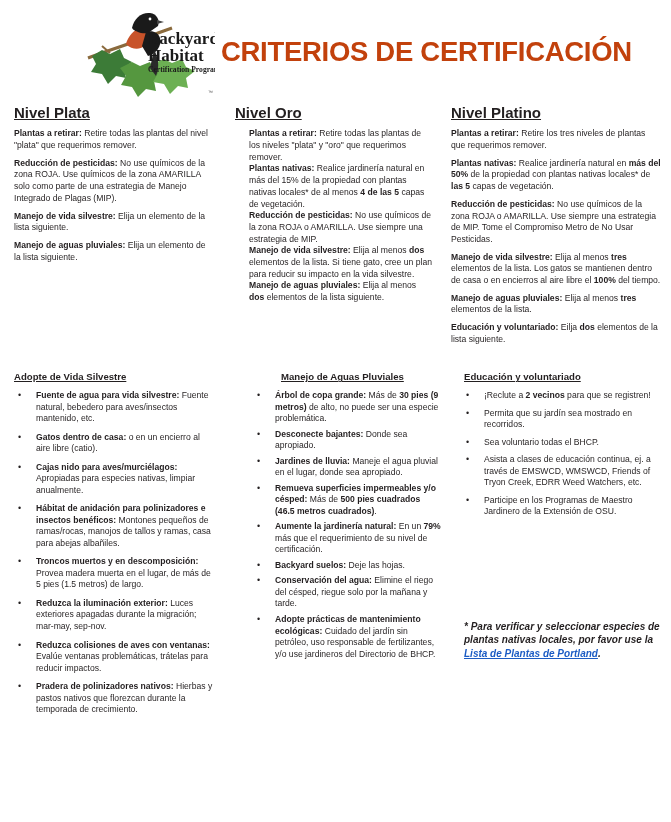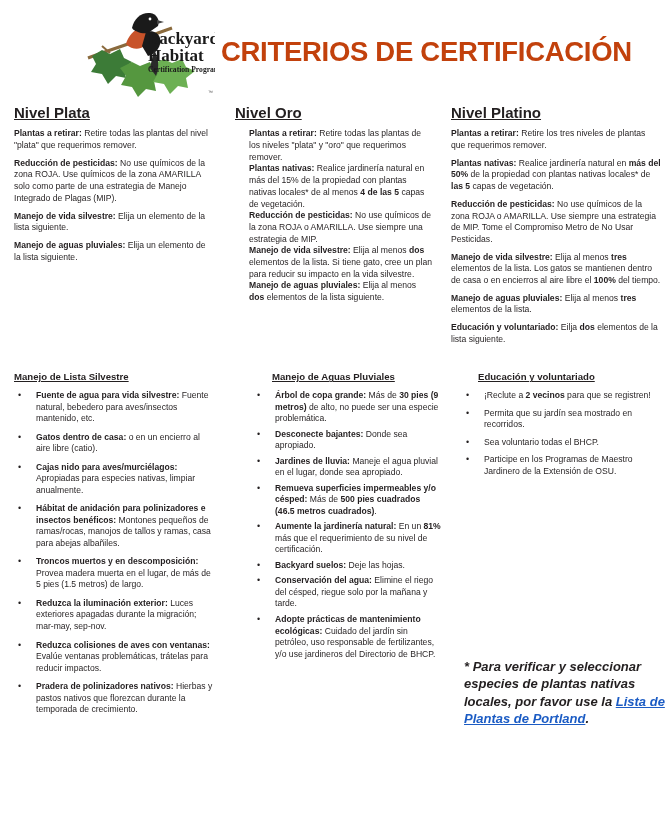--- a/index.html
+++ b/index.html
@@ -82,22 +82,22 @@
   .sec-storm     { width: 225px; padding: 0 8px 0 28px; }
   .sec-edu       { width: 221px; padding: 0 6px 0 14px; }
 
   .sec-head {
     font-size: 9.6px;
     font-weight: bold;
     text-decoration: underline;
     margin: 0 0 6px 0;
     display: block;
   }
-  .sec-storm .sec-head { margin-left: 19px; }
-  .sec-edu .sec-head { margin-left: 14px; }
+  .sec-storm .sec-head { margin-left: 28px; }
+  .sec-edu .sec-head { }
 
   ul.blist {
     list-style: none;
     margin: 0;
     padding: 0;
   }
   ul.blist > li {
     position: relative;
     padding-left: 22px;
     margin: 0 0 7px 0;
@@ -112,23 +112,23 @@
   }
   .sec-storm ul.blist > li { margin-bottom: 4px; }
   .sec-edu ul.blist > li { margin-bottom: 6px; padding-left: 20px; }
   .sec-edu ul.blist > li::before { left: 2px; }
   ul.blist b { font-weight: bold; }
 
   
   .footnotes {
     position: absolute;
     left: 464px;
-    top: 658px;
+    top: 620px;
     width: 205px;
-    font-size: 13px;
+    font-size: 10px;
     line-height: 1.34;
   }
   .fn { margin: 0 0 18px 0; font-weight: bold; }
   .fn-italic { font-style: italic; }
   .lnk {
     color: #1c5cc4;
     text-decoration: underline;
     font-weight: bold;
   }
   .lnk-italic { font-style: italic; }
@@ -197,53 +197,54 @@
     <div class="crit"><b>Reducción de pesticidas:</b><span> No use químicos de la zona ROJA o AMARILLA. Use siempre una estrategia de MIP. Tome el Compromiso Metro de No Usar Pesticidas.</span></div>
     <div class="crit"><b>Manejo de vida silvestre:</b><span> Elija al menos </span><b>tres</b><span> elementos de la lista. Los gatos se mantienen dentro de casa o en encierros al aire libre el </span><b>100%</b><span> del tiempo.</span></div>
     <div class="crit"><b>Manejo de aguas pluviales:</b><span> Elija al menos </span><b>tres</b><span> elementos de la lista.</span></div>
     <div class="crit"><b>Educación y voluntariado:</b><span> Eilja </span><b>dos</b><span> elementos de la lista siguiente.</span></div>
   </div>
 </div>
 
 <div class="sections">
 
   <div class="sec-col sec-wildlife">
-    <span class="sec-head">Manejo de Lista Silvestre</span>
+    <span class="sec-head">Adopte de Vida Silvestre</span>
     <ul class="blist">
       <li><b>Fuente de agua para vida silvestre:</b><span> Fuente natural, bebedero para aves/insectos mantenido, etc.</span></li>
       <li><b>Gatos dentro de casa:</b><span> o en un encierro al aire libre (catio).</span></li>
       <li><b>Cajas nido para aves/murciélagos:</b><span> Apropiadas para especies nativas, limpiar anualmente.</span></li>
       <li><b>Hábitat de anidación para polinizadores e insectos benéficos:</b><span> Montones pequeños de ramas/rocas, manojos de tallos y ramas, casa para abejas albañiles.</span></li>
       <li><b>Troncos muertos y en descomposición:</b><span> Provea madera muerta en el lugar, de más de 5 pies (1.5 metros) de largo.</span></li>
       <li><b>Reduzca la iluminación exterior:</b><span> Luces exteriores apagadas durante la migración; mar-may, sep-nov.</span></li>
       <li><b>Reduzca colisiones de aves con ventanas:</b><span> Evalúe ventanas problemáticas, trátelas para reducir impactos.</span></li>
       <li><b>Pradera de polinizadores nativos:</b><span> Hierbas y pastos nativos que florezcan durante la temporada de crecimiento.</span></li>
     </ul>
   </div>
 
   <div class="sec-col sec-storm">
     <span class="sec-head">Manejo de Aguas Pluviales</span>
     <ul class="blist">
       <li><b>Árbol de copa grande:</b><span> Más de </span><b>30 pies (9 metros)</b><span> de alto, no puede ser una especie problemática.</span></li>
       <li><b>Desconecte bajantes:</b><span> Donde sea apropiado.</span></li>
       <li><b>Jardines de lluvia:</b><span> Maneje el agua pluvial en el lugar, donde sea apropiado.</span></li>
       <li><b>Remueva superficies impermeables y/o césped:</b><span> Más de </span><b>500 pies cuadrados (46.5 metros cuadrados)</b><span>.</span></li>
-      <li><b>Aumente la jardinería natural:</b><span> En un </span><b>81%</b><span> más que el requerimiento de su nivel de certificación.</span></li>
+      <li><b>Aumente la jardinería natural:</b><span> En un </span><b>79%</b><span> más que el requerimiento de su nivel de certificación.</span></li>
       <li><b>Backyard suelos:</b><span> Deje las hojas.</span></li>
       <li><b>Conservación del agua:</b><span> Elimine el riego del césped, riegue solo por la mañana y tarde.</span></li>
       <li><b>Adopte prácticas de mantenimiento ecológicas:</b><span> Cuidado del jardín sin petróleo, uso responsable de fertilizantes, y/o use jardineros del Directorio de BHCP.</span></li>
     </ul>
   </div>
 
   <div class="sec-col sec-edu">
     <span class="sec-head">Educación y voluntariado</span>
     <ul class="blist">
       <li><span>¡Reclute a </span><b>2 vecinos</b><span> para que se registren!</span></li>
       <li><span>Permita que su jardín sea mostrado en recorridos.</span></li>
       <li><span>Sea voluntario todas el BHCP.</span></li>
+      <li><span>Asista a clases de educación continua, ej. a través de EMSWCD, WMSWCD, Friends of Tryon Creek, EDRR Weed Watchers, etc.</span></li>
       <li><span>Participe en los Programas de Maestro Jardinero de la Extensión de OSU.</span></li>
     </ul>
   </div>
 </div>
 
 <div class="footnotes">
   <div class="fn fn-italic">
     <span>* Para verificar y seleccionar especies de plantas nativas locales, por favor use la </span><a class="lnk lnk-italic" href="#">Lista de Plantas de Portland</a><span>.</span>
   </div>
 </div>

